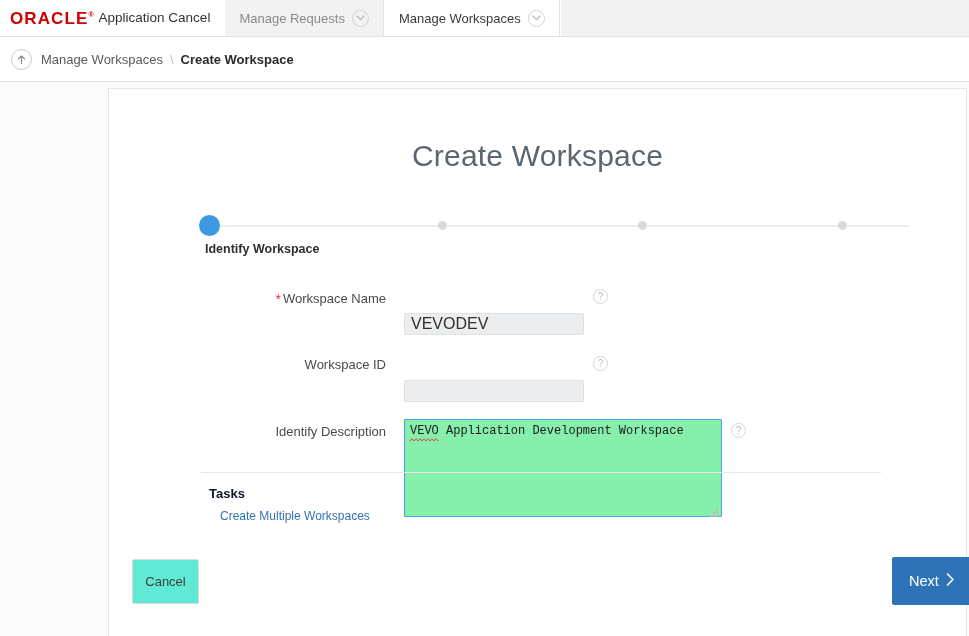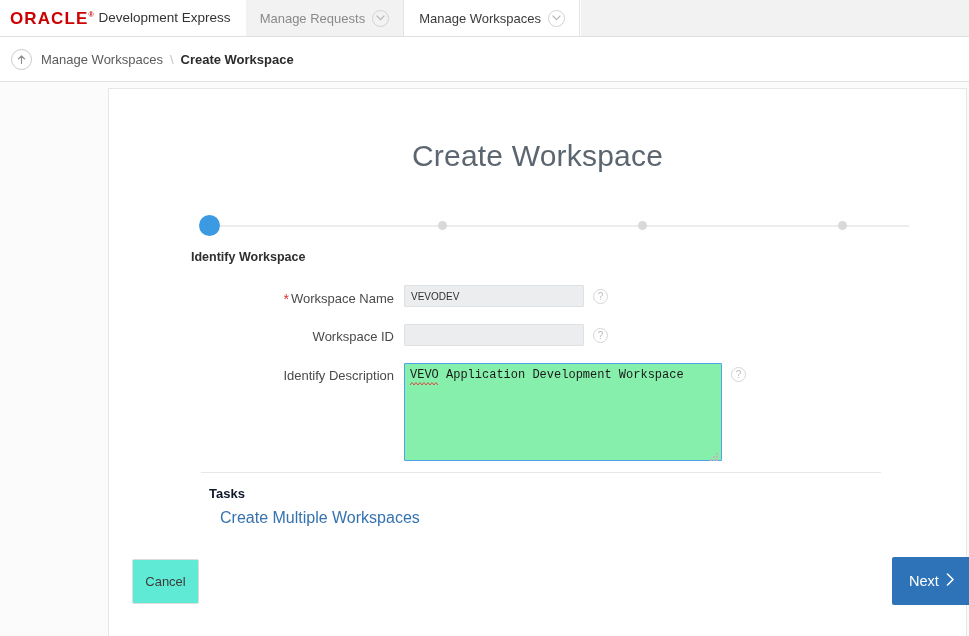--- a/index.html
+++ b/index.html
@@ -170,44 +170,45 @@
     left: 0; top: 196px;
     width: 859px;
   }
   .field-row {
     display: flex; align-items: flex-start;
     margin-bottom: 17px;
   }
   .field-label {
     width: 295px;
     text-align: right;
-    padding-right: 10px;
+    padding-right: 18px;
     font-size: 13px;
     color: #4a4a4a;
     padding-top: 5px;
     position: relative;
     white-space: nowrap;
   }
   .req-star {
     color: #e03131;
     font-size: 14px;
     margin-right: 2px;
     position: relative;
     top: 1px;
   }
   .text-input {
     width: 180px; height: 22px;
     background: #ebedef;
     border: 1px solid #dfe2e4;
     border-radius: 1px;
     font-family: "Liberation Sans", sans-serif;
-    font-size: 10px;
+    font-size: 16px;
     color: #2f2f2f;
     padding: 0 6px;
     outline: none;
+    margin-top: 28px;
   }
   .desc-area {
     width: 318px; height: 98px;
     background: #86efac;
     border: 1px solid #4da3e8;
     border-radius: 1px;
     font-family: "Liberation Mono", monospace;
     font-size: 12px;
     color: #1a1a1a;
     padding: 4px 5px;
@@ -262,21 +263,21 @@
   }
   #tasks-title {
     font-size: 13px;
     font-weight: bold;
     color: #0f172a;
     margin: 0 0 8px 0;
   }
   .task-link {
     display: block;
     margin-left: 11px;
-    font-size: 16px;
+    font-size: 12px;
     color: #3572b0;
     text-decoration: none;
     cursor: pointer;
   }
 
   
   #btn-cancel {
     position: absolute;
     left: 23px; top: 470px;
     width: 67px; height: 45px;
@@ -304,21 +305,21 @@
     gap: 7px;
   }
 </style>
 </head>
 <body>
 
 <div id="topbar">
 
   <div id="brand">
     <span class="oracle-mark"><span>ORACLE</span><span class="oracle-reg">®</span></span>
-    <span class="brand-sub">Development Express</span>
+    <span class="brand-sub">Application Cancel</span>
   </div>
 
   <div class="navtab">
     <span>Manage Requests</span>
     <span class="chev">
       <svg width="9" height="6" viewBox="0 0 9 6">
           <path d="M1 1 L4.5 4.6 L8 1" stroke="#b8b8b8" stroke-width="1.2" fill="none" stroke-linecap="round"></path>
         </svg>
     </span>
   </div>
@@ -349,21 +350,21 @@
 </div>
 
 <div id="card">
 
   <h1 id="page-title">Create Workspace</h1>
 
   <div id="stepper">
     <div id="steprail"></div>
 
     <div class="step-dot current" style="left:22px;"></div>
-    <div class="step-label" style="left:4px;margin-top:8px;">Identify Workspace</div>
+    <div class="step-label" style="left:18px;">Identify Workspace</div>
 
     <div class="step-dot" style="left:255px;"></div>
     <div class="step-dot" style="left:455px;"></div>
     <div class="step-dot" style="left:655px;"></div>
   </div>
 
   <div id="form">
 
     <div class="field-row">
       <div class="field-label">

